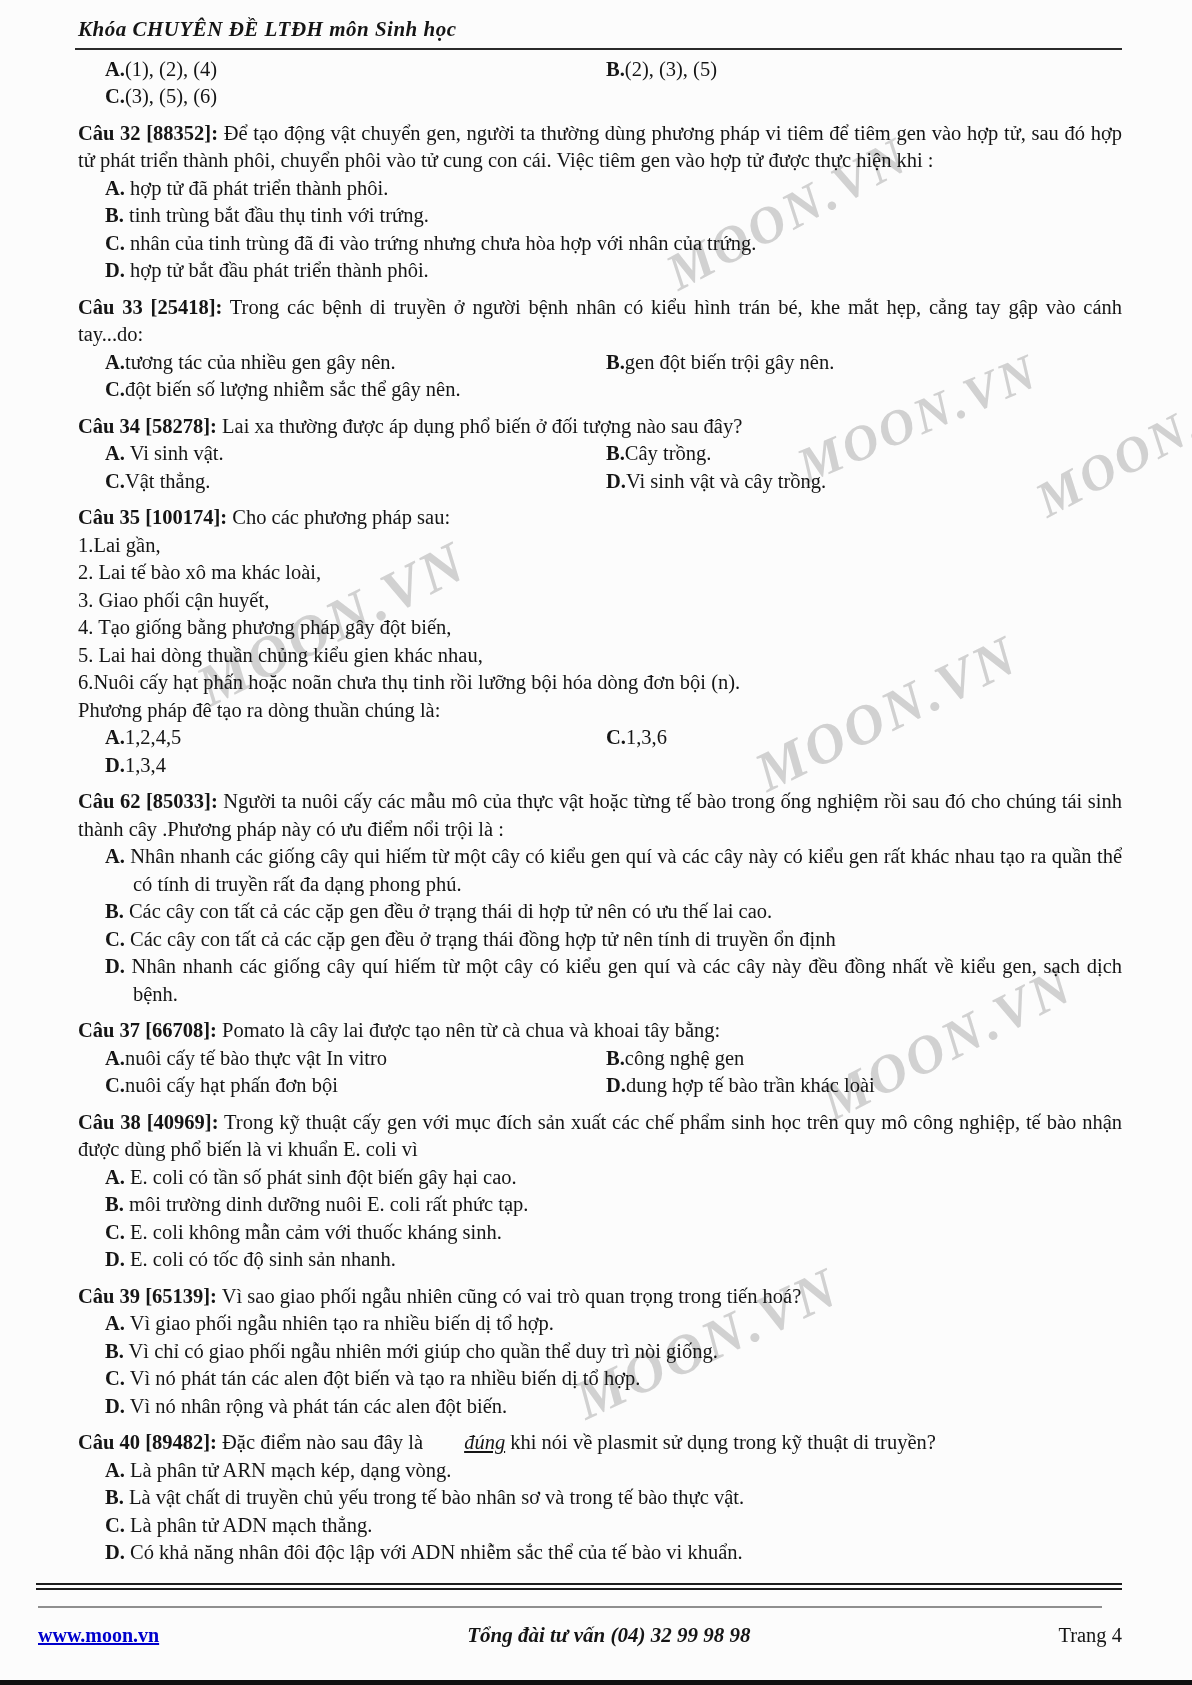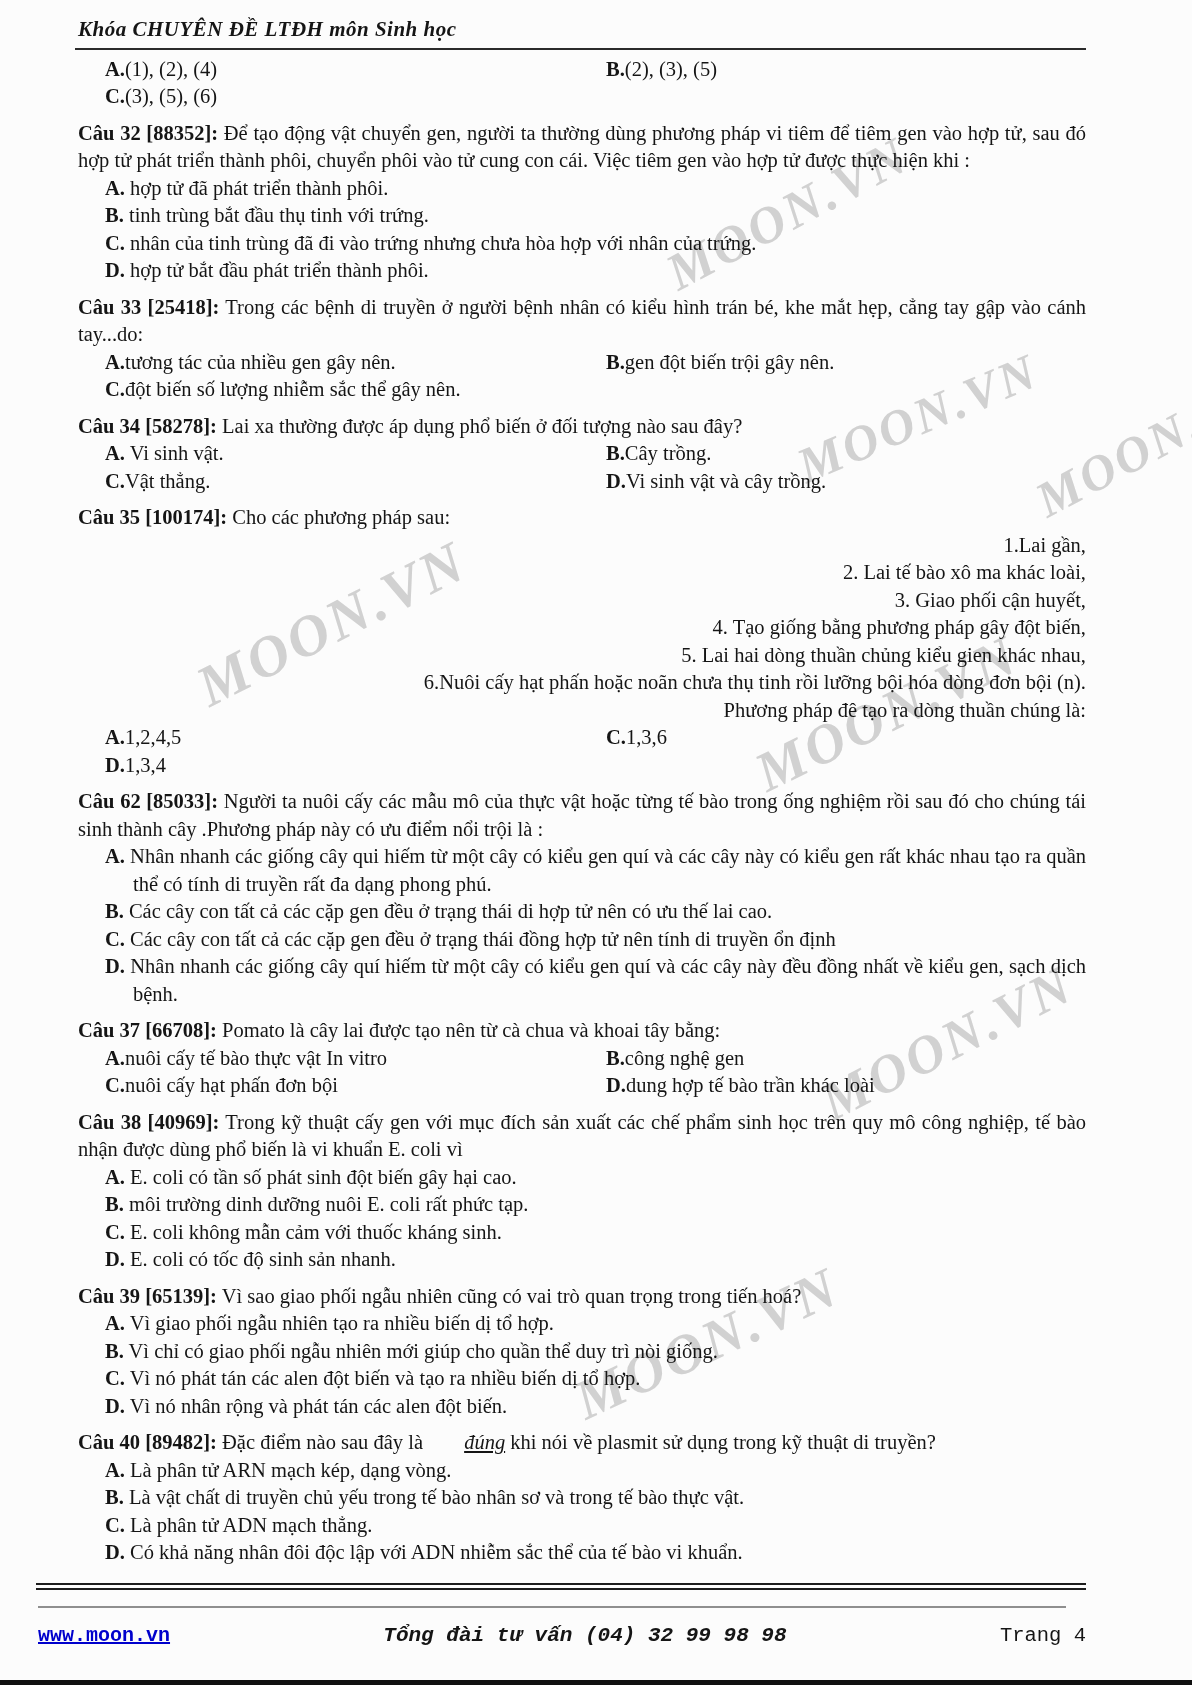--- a/index.html
+++ b/index.html
@@ -2,35 +2,35 @@
 <html lang="vi"><head>
 <meta charset="utf-8">
 <style>
   html,body{margin:0;padding:0;background:#e8e8e8;}
   .page{
     position:relative;width:1192px;height:1685px;margin:0 auto;
     background:#fcfcfc;overflow:hidden;
     font-family:"Liberation Serif","DejaVu Serif",serif;
     color:#151515;font-size:20.5px;line-height:27.5px;
   }
-  .content{position:relative;z-index:2;padding:16px 106px 0 78px;}
+  .content{position:relative;z-index:2;padding:16px 70px 0 78px;}
   .doc-header{font-style:italic;font-weight:bold;font-size:21px;letter-spacing:.5px;}
   .header-rule{border:none;border-top:2.5px solid #2b2b2b;margin:4px 0 6px -3px;}
   .stem{text-align:justify;margin:0;}
   .qlabel{font-weight:bold;}
   .question{margin-top:9px;}
   .opts-grid{display:grid;grid-template-columns:501px 1fr;margin-left:27px;}
   .opts-stack{margin-left:27px;font-family:Liberation Serif, serif;}
   .opt{padding-left:28px;text-indent:-28px;text-align:justify;}
   .letter{font-weight:bold;}
-  .list-line{margin:0;text-align:right;}
+  .list-line{margin:0;}
   .emph{font-weight:normal;font-style:italic;text-decoration:underline;margin-left:36px;}
   .end-rule{height:3px;border-top:2.5px solid #1c1c1c;border-bottom:2px solid #1c1c1c;margin:16px 36px 0 -42px;margin-right:0px;}
   .footer-sep{border:none;border-top:2px solid #8f8f8f;margin:16px 20px 0 -40px;}
-  .footer-row{display:flex;align-items:center;margin:14px 0 14px -40px;padding-right:0;font-family:Liberation Mono, monospace;}
+  .footer-row{display:flex;align-items:center;margin:14px 0 14px -40px;padding-right:0;}
   .footer-site{color:#0000cc;font-weight:bold;text-decoration:underline;font-size:20px;cursor:pointer;}
   .footer-center{flex:1;text-align:center;font-weight:bold;font-style:italic;font-size:21px;}
   .footer-page{font-size:20.5px;}
   .wm-layer{position:absolute;inset:0;z-index:1;pointer-events:none;}
   .wm{
     position:absolute;color:#c3c3c3;opacity:.75;
     font-weight:bold;font-style:italic;letter-spacing:3px;
     font-family:"Liberation Serif","DejaVu Serif",serif;
     white-space:nowrap;
   }

